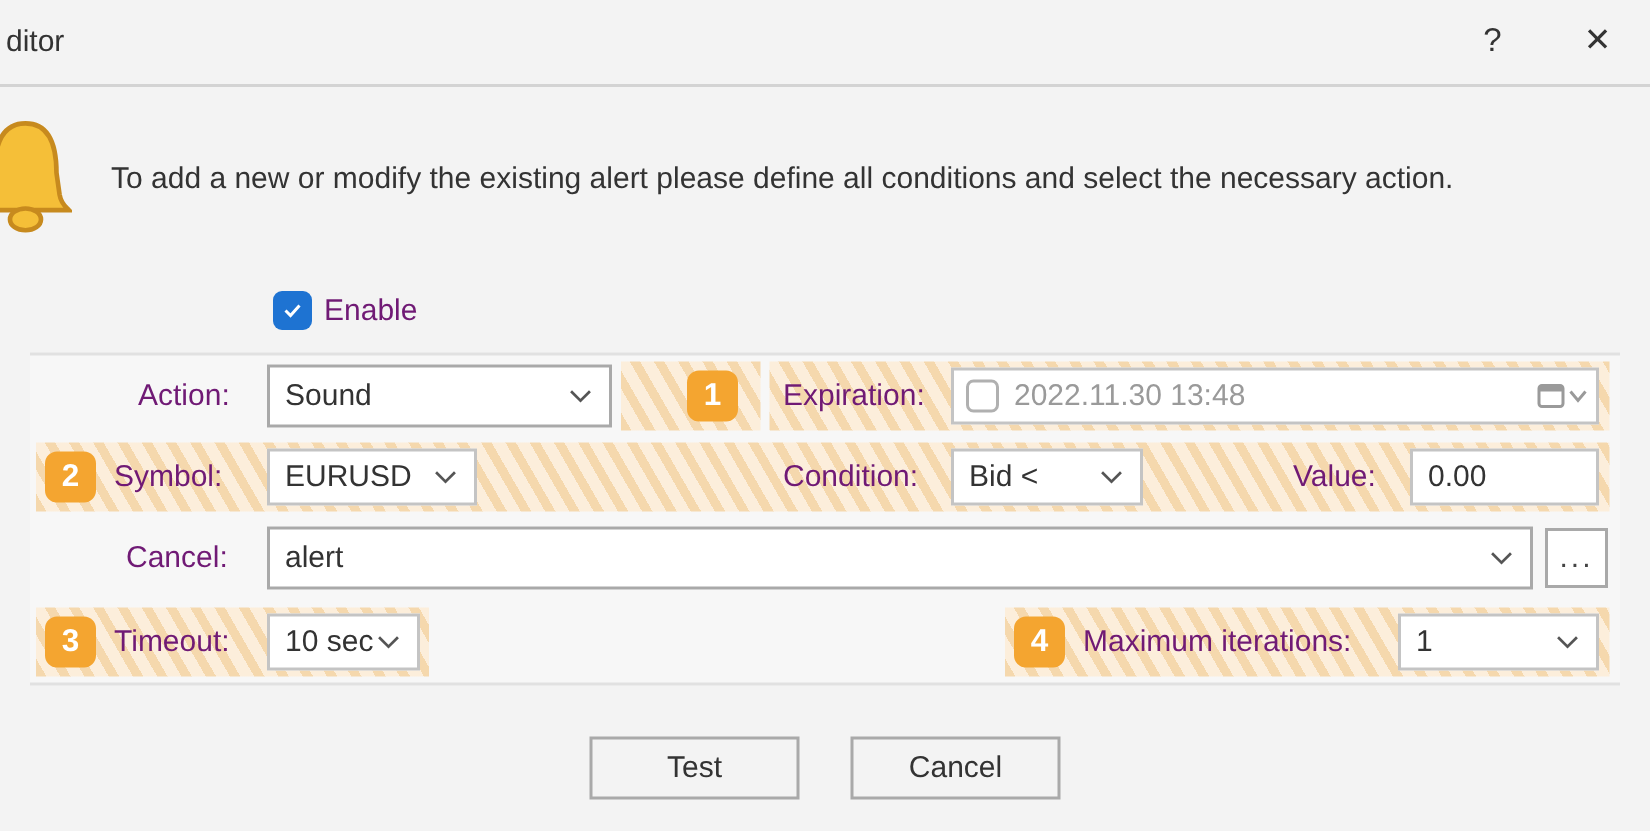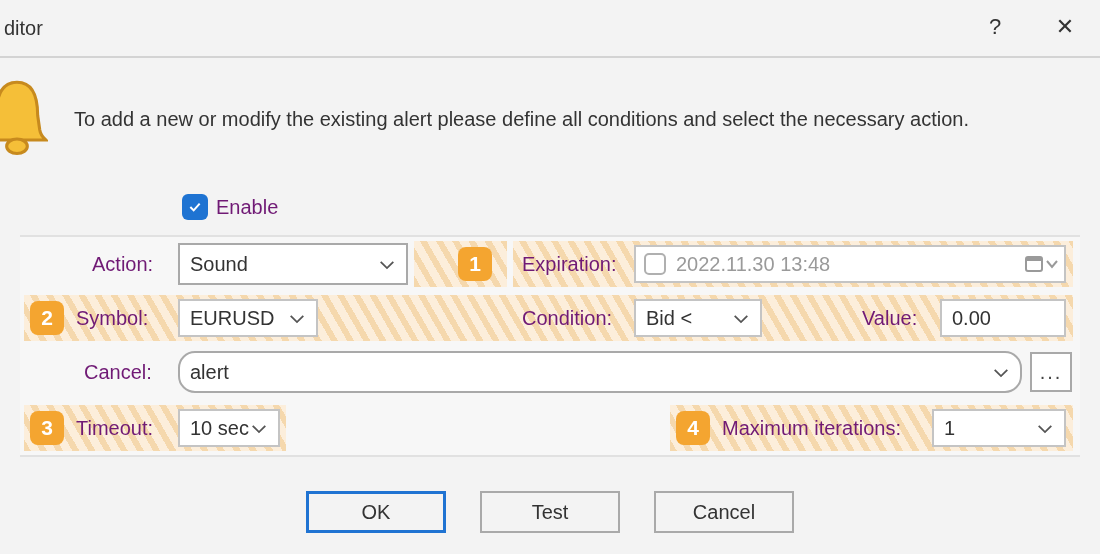--- a/index.html
+++ b/index.html
@@ -209,21 +209,21 @@
       <span class="chev"><svg viewBox="0 0 20 12">
             <path d="M3 3 L10 10 L17 3"></path>
           </svg></span>
     </div>
     <div class="lbl" style="position:absolute;left:842px;top:70px;">Value:</div>
     <div class="field" style="left:920px;top:62px;width:126px;height:38px;border-color:#c4c4c4;">
       <span>0.00</span>
     </div>
 
     <div class="lbl" style="position:absolute;left:64px;top:124px;">Cancel:</div>
-    <div class="field" style="left:158px;top:114px;width:844px;height:42px;border-radius:17px;">
+    <div class="field" style="left:158px;top:114px;width:844px;height:42px;">
       <span>alert</span>
       <span class="chev"><svg viewBox="0 0 20 12">
             <path d="M3 3 L10 10 L17 3"></path>
           </svg></span>
     </div>
     <div class="dotsbtn" style="left:1010px;top:115px;">...</div>
 
     <div class="hatch" style="left:4px;top:168px;width:262px;height:46px;"></div>
     <div class="callout" style="left:10px;top:174px;">3</div>
     <div class="lbl" style="position:absolute;left:56px;top:180px;">Timeout:</div>
@@ -240,18 +240,17 @@
     <div class="field" style="left:912px;top:172px;width:134px;height:38px;border-color:#c4c4c4;">
       <span>1</span>
       <span class="chev"><svg viewBox="0 0 20 12">
             <path d="M3 3 L10 10 L17 3"></path>
           </svg></span>
     </div>
 
   </div>
 
   <div class="footer">
-    <div class="btn primary">OK</div>
     <div class="btn">Test</div>
     <div class="btn">Cancel</div>
   </div>
 
 </div>
 
 </body></html>

